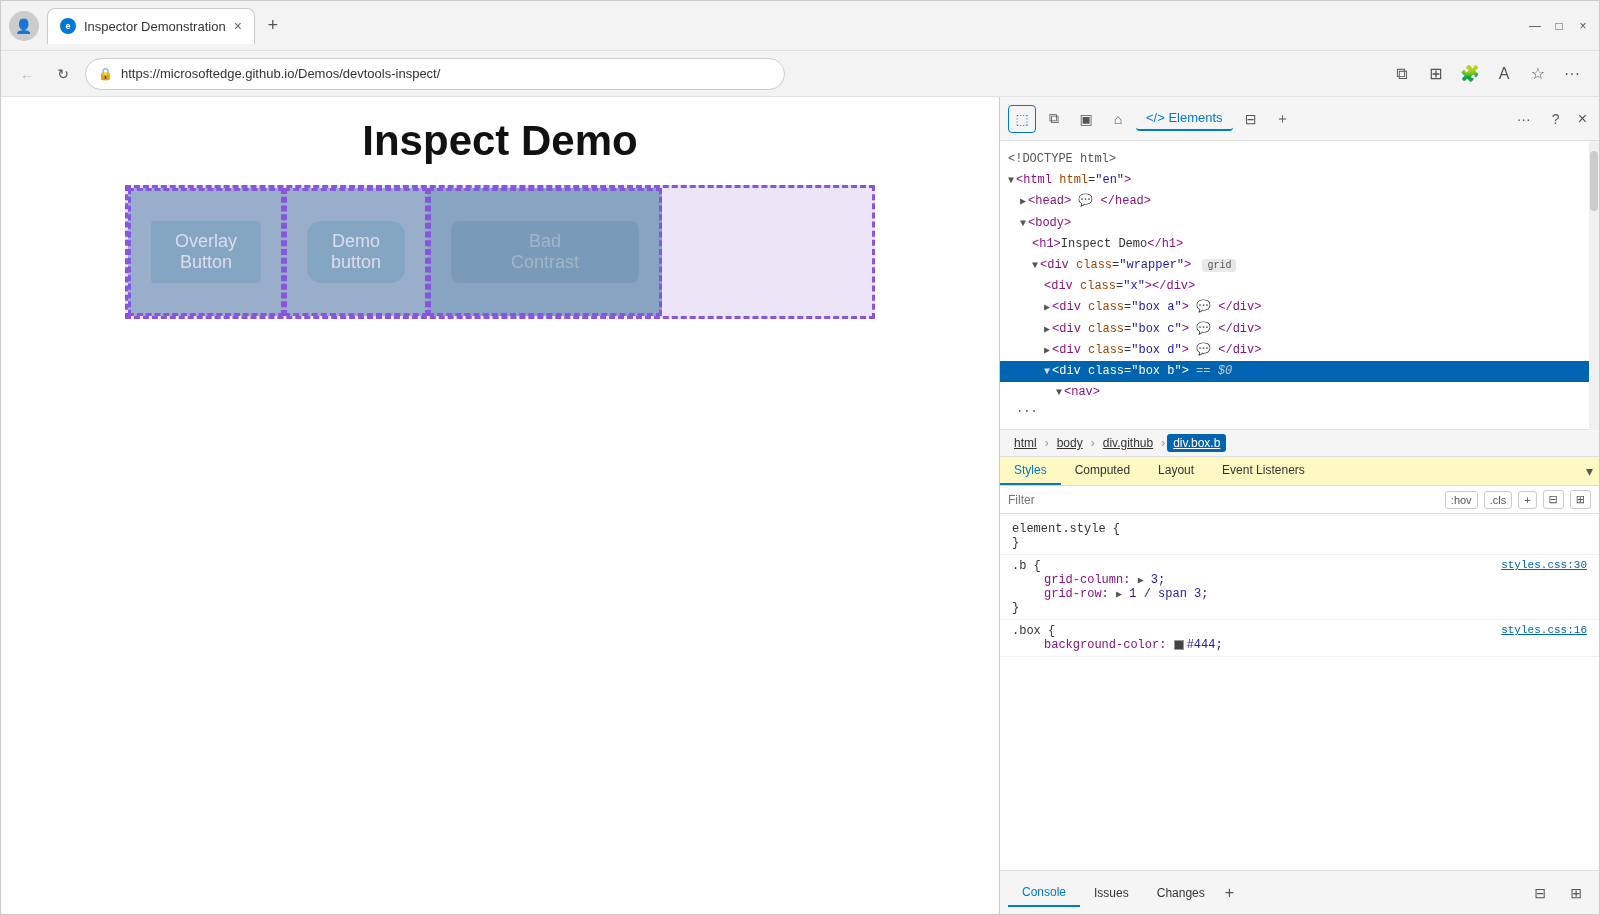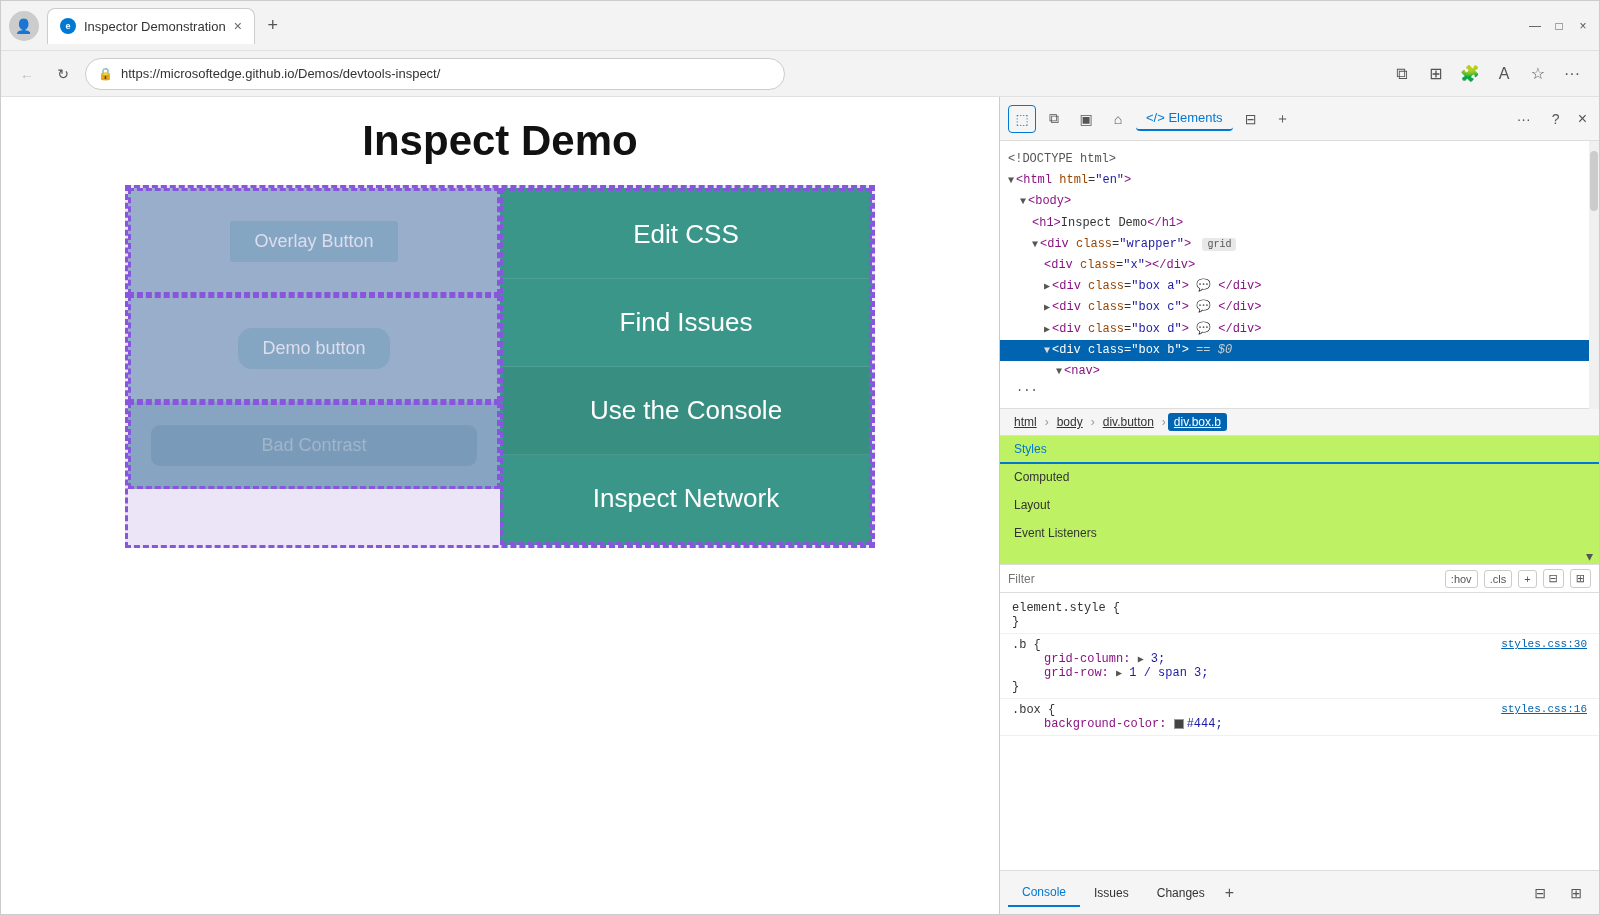--- a/index.html
+++ b/index.html
@@ -156,21 +156,21 @@
       display: grid;
       grid-template-columns: 1fr 1fr;
       grid-template-rows: auto auto auto;
       width: 750px;
       margin: 0 auto;
       position: relative;
     }
 
     .box-left {
       display: flex;
-      flex-direction: column;
+      flex-direction: row;
     }
 
     .cell-a {
       background: rgba(70, 120, 160, 0.5);
       border: 3px dashed #8855dd;
       padding: 30px 20px;
       display: flex; align-items: center; justify-content: center;
     }
     .cell-c {
       background: rgba(70, 120, 160, 0.5);
@@ -345,23 +345,22 @@
     
     .styles-area {
       flex: 1;
       overflow: auto;
       display: flex;
       flex-direction: column;
     }
     .styles-tabs {
       display: flex;
       border-bottom: 1px solid #ddd;
-      background: #bef264;
+      background: #fef9c3;
       flex-shrink: 0;
-      flex-direction: column;
     }
     .styles-tab {
       padding: 6px 14px;
       font-size: 12px;
       cursor: pointer;
       color: #333;
       border-bottom: 2px solid transparent;
     }
     .styles-tab.active { border-bottom-color: #0078d4; color: #0078d4; }
     .styles-filter-bar {
@@ -503,26 +502,20 @@
             <button class="overlay-btn">Overlay Button</button>
           </div>
           <div class="cell-c">
             <button class="demo-btn">Demo button</button>
           </div>
           <div class="cell-d">
             <button class="bad-contrast-btn">Bad Contrast</button>
           </div>
         </div>
 
-        <div class="cell-b">
-          <div class="nav-item">Edit CSS</div>
-          <div class="nav-item">Find Issues</div>
-          <div class="nav-item active-highlight">Use the Console</div>
-          <div class="nav-item">Inspect Network</div>
-        </div>
       </div>
     </div>
 
     <div class="devtools-panel">
 
       <div class="devtools-toolbar">
         <div class="dt-icon-btn active">⬚</div>
         <div class="dt-icon-btn">⧉</div>
         <div class="dt-icon-btn">▣</div>
         <div class="dt-icon-btn">⌂</div>
@@ -534,20 +527,21 @@
         <div class="dt-spacer"></div>
         <div class="dt-icon-btn">···</div>
         <div class="dt-icon-btn">?</div>
         <div class="dt-close">×</div>
       </div>
 
       <div style="display:flex; flex-shrink:0;">
         <div class="dom-tree" style="flex:1;">
           <div class="dom-line indent-0"><span style="color:#555;">&lt;!DOCTYPE html&gt;</span></div>
           <div class="dom-line indent-0"><span class="triangle open"></span><span class="tag">&lt;html</span> <span class="attr-name">html</span><span>=</span><span class="attr-val">"en"</span><span class="tag">&gt;</span></div>
+          <div class="dom-line indent-1"><span class="triangle closed"></span><span class="tag">&lt;head&gt;</span> <span style="color:#999;">💬</span> <span class="tag">&lt;/head&gt;</span></div>
           <div class="dom-line indent-1"><span class="triangle open"></span><span class="tag">&lt;body&gt;</span></div>
           <div class="dom-line indent-2"><span class="tag">&lt;h1&gt;</span><span>Inspect Demo</span><span class="tag">&lt;/h1&gt;</span></div>
           <div class="dom-line indent-2"><span class="triangle open"></span><span class="tag">&lt;div</span> <span class="attr-name">class</span><span>=</span><span class="attr-val">"wrapper"</span><span class="tag">&gt;</span> <span class="badge">grid</span></div>
           <div class="dom-line indent-3"><span class="tag">&lt;div</span> <span class="attr-name">class</span><span>=</span><span class="attr-val">"x"</span><span class="tag">&gt;&lt;/div&gt;</span></div>
           <div class="dom-line indent-3"><span class="triangle closed"></span><span class="tag">&lt;div</span> <span class="attr-name">class</span><span>=</span><span class="attr-val">"box a"</span><span class="tag">&gt;</span> <span style="color:#999;">💬</span> <span class="tag">&lt;/div&gt;</span></div>
           <div class="dom-line indent-3"><span class="triangle closed"></span><span class="tag">&lt;div</span> <span class="attr-name">class</span><span>=</span><span class="attr-val">"box c"</span><span class="tag">&gt;</span> <span style="color:#999;">💬</span> <span class="tag">&lt;/div&gt;</span></div>
           <div class="dom-line indent-3"><span class="triangle closed"></span><span class="tag">&lt;div</span> <span class="attr-name">class</span><span>=</span><span class="attr-val">"box d"</span><span class="tag">&gt;</span> <span style="color:#999;">💬</span> <span class="tag">&lt;/div&gt;</span></div>
           <div class="dom-line indent-3 selected"><span class="triangle open" style="color:#ddd;"></span><span>&lt;div</span> <span>class</span><span>=</span><span>"box b"</span><span>&gt;</span> <span style="color:#ccc;font-style:italic;">== $0</span></div>
           <div class="dom-line indent-4"><span class="triangle open"></span><span class="tag">&lt;nav&gt;</span></div>
           <div style="padding:2px 8px;">
@@ -557,21 +551,21 @@
         <div class="scroll-bar">
           <div class="scroll-thumb"></div>
         </div>
       </div>
 
       <div class="breadcrumb-bar">
         <span class="bc-item">html</span>
         <span class="bc-sep">›</span>
         <span class="bc-item">body</span>
         <span class="bc-sep">›</span>
-        <span class="bc-item">div.button</span>
+        <span class="bc-item">div.github</span>
         <span class="bc-sep">›</span>
         <span class="bc-item active">div.box.b</span>
       </div>
 
       <div class="styles-area">
         <div class="styles-tabs">
           <div class="styles-tab active">Styles</div>
           <div class="styles-tab">Computed</div>
           <div class="styles-tab">Layout</div>
           <div class="styles-tab">Event Listeners</div>

